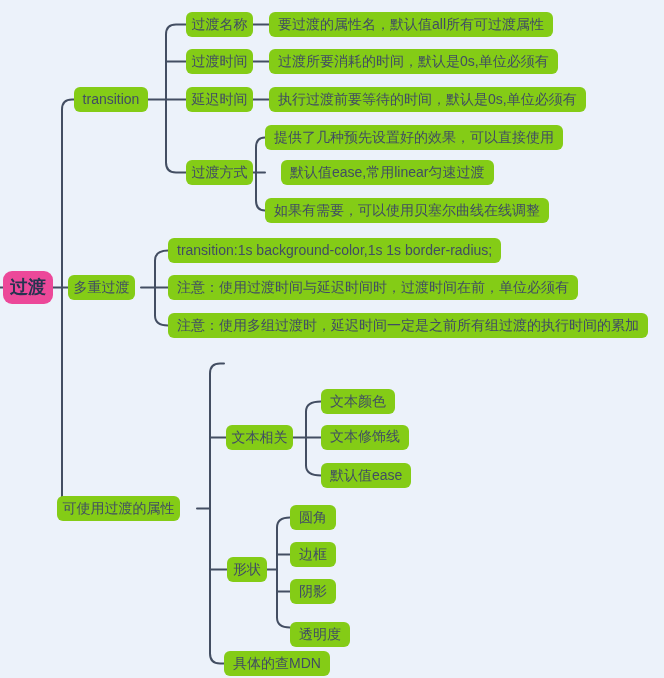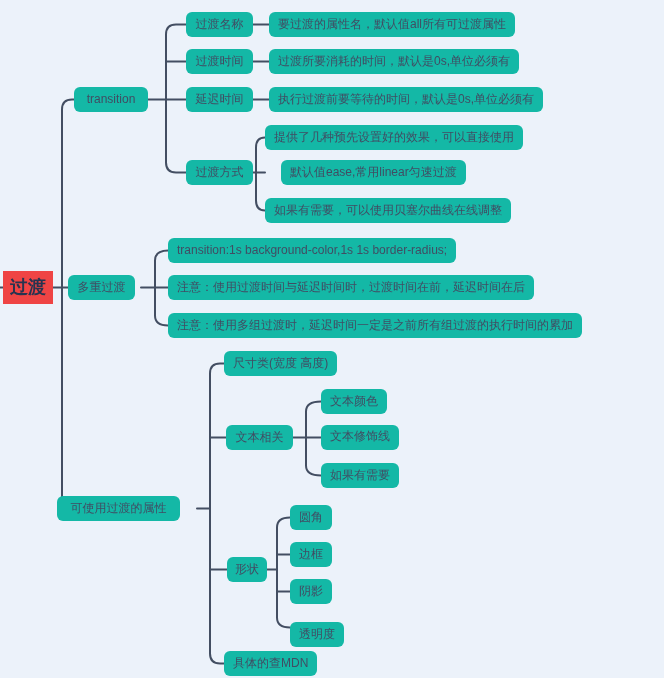--- a/index.html
+++ b/index.html
@@ -23,39 +23,39 @@
     fill: none;
     stroke: #434E62;
     stroke-width: 2;
     stroke-linecap: round;
   }
   .node {
     position: absolute;
     box-sizing: border-box;
     height: 25px;
     line-height: 25px;
-    background: #14b8a6;
+    background: #84cc16;
     border-radius: 6px;
     color: #414D63;
-    font-size: 12px;
+    font-size: 14px;
     white-space: nowrap;
     padding: 0 9px;
   }
   .node.fixed {
     text-align: center;
     padding: 0;
   }
   .root-node {
     position: absolute;
     box-sizing: border-box;
     left: 3px; top: 271px;
     width: 50px; height: 33px;
     line-height: 33px;
-    background: #ef4444;
-    border-radius: 0;
+    background: #ec4899;
+    border-radius: 9px;
     color: #263450;
     font-size: 18px;
     font-weight: bold;
     text-align: center;
     white-space: nowrap;
   }
 </style>
 </head>
 <body>
 
@@ -97,29 +97,28 @@
 
   <div class="node" style="left:269px;top:12px;">要过渡的属性名，默认值all所有可过渡属性</div>
   <div class="node" style="left:269px;top:49px;">过渡所要消耗的时间，默认是0s,单位必须有</div>
   <div class="node" style="left:269px;top:87px;">执行过渡前要等待的时间，默认是0s,单位必须有</div>
   <div class="node" style="left:265px;top:125px;">提供了几种预先设置好的效果，可以直接使用</div>
   <div class="node" style="left:281px;top:160px;">默认值ease,常用linear匀速过渡</div>
   <div class="node" style="left:265px;top:198px;">如果有需要，可以使用贝塞尔曲线在线调整</div>
 
   <div class="node fixed" style="left:68px;top:275px;width:67px;">多重过渡</div>
   <div class="node" style="left:168px;top:238px;">transition:1s background-color,1s 1s border-radius;</div>
-  <div class="node" style="left:168px;top:275px;">注意：使用过渡时间与延迟时间时，过渡时间在前，延迟时间在后</div>
+  <div class="node" style="left:168px;top:275px;">注意：使用过渡时间与延迟时间时，过渡时间在前，单位必须有</div>
   <div class="node" style="left:168px;top:313px;">注意：使用多组过渡时，延迟时间一定是之前所有组过渡的执行时间的累加</div>
 
   <div class="node fixed" style="left:57px;top:496px;width:123px;">可使用过渡的属性</div>
-  <div class="node" style="left:224px;top:351px;">尺寸类(宽度 高度)</div>
   <div class="node fixed" style="left:226px;top:425px;width:67px;">文本相关</div>
   <div class="node" style="left:321px;top:389px;">文本颜色</div>
   <div class="node" style="left:321px;top:425px;font-family:Liberation Mono, monospace;">文本修饰线</div>
-  <div class="node" style="left:321px;top:463px;">如果有需要</div>
+  <div class="node" style="left:321px;top:463px;">默认值ease</div>
   <div class="node fixed" style="left:227px;top:557px;width:40px;">形状</div>
   <div class="node" style="left:290px;top:505px;">圆角</div>
   <div class="node" style="left:290px;top:542px;">边框</div>
   <div class="node" style="left:290px;top:579px;">阴影</div>
   <div class="node" style="left:290px;top:622px;">透明度</div>
   <div class="node" style="left:224px;top:651px;">具体的查MDN</div>
 
 </div>
 
 </body></html>

